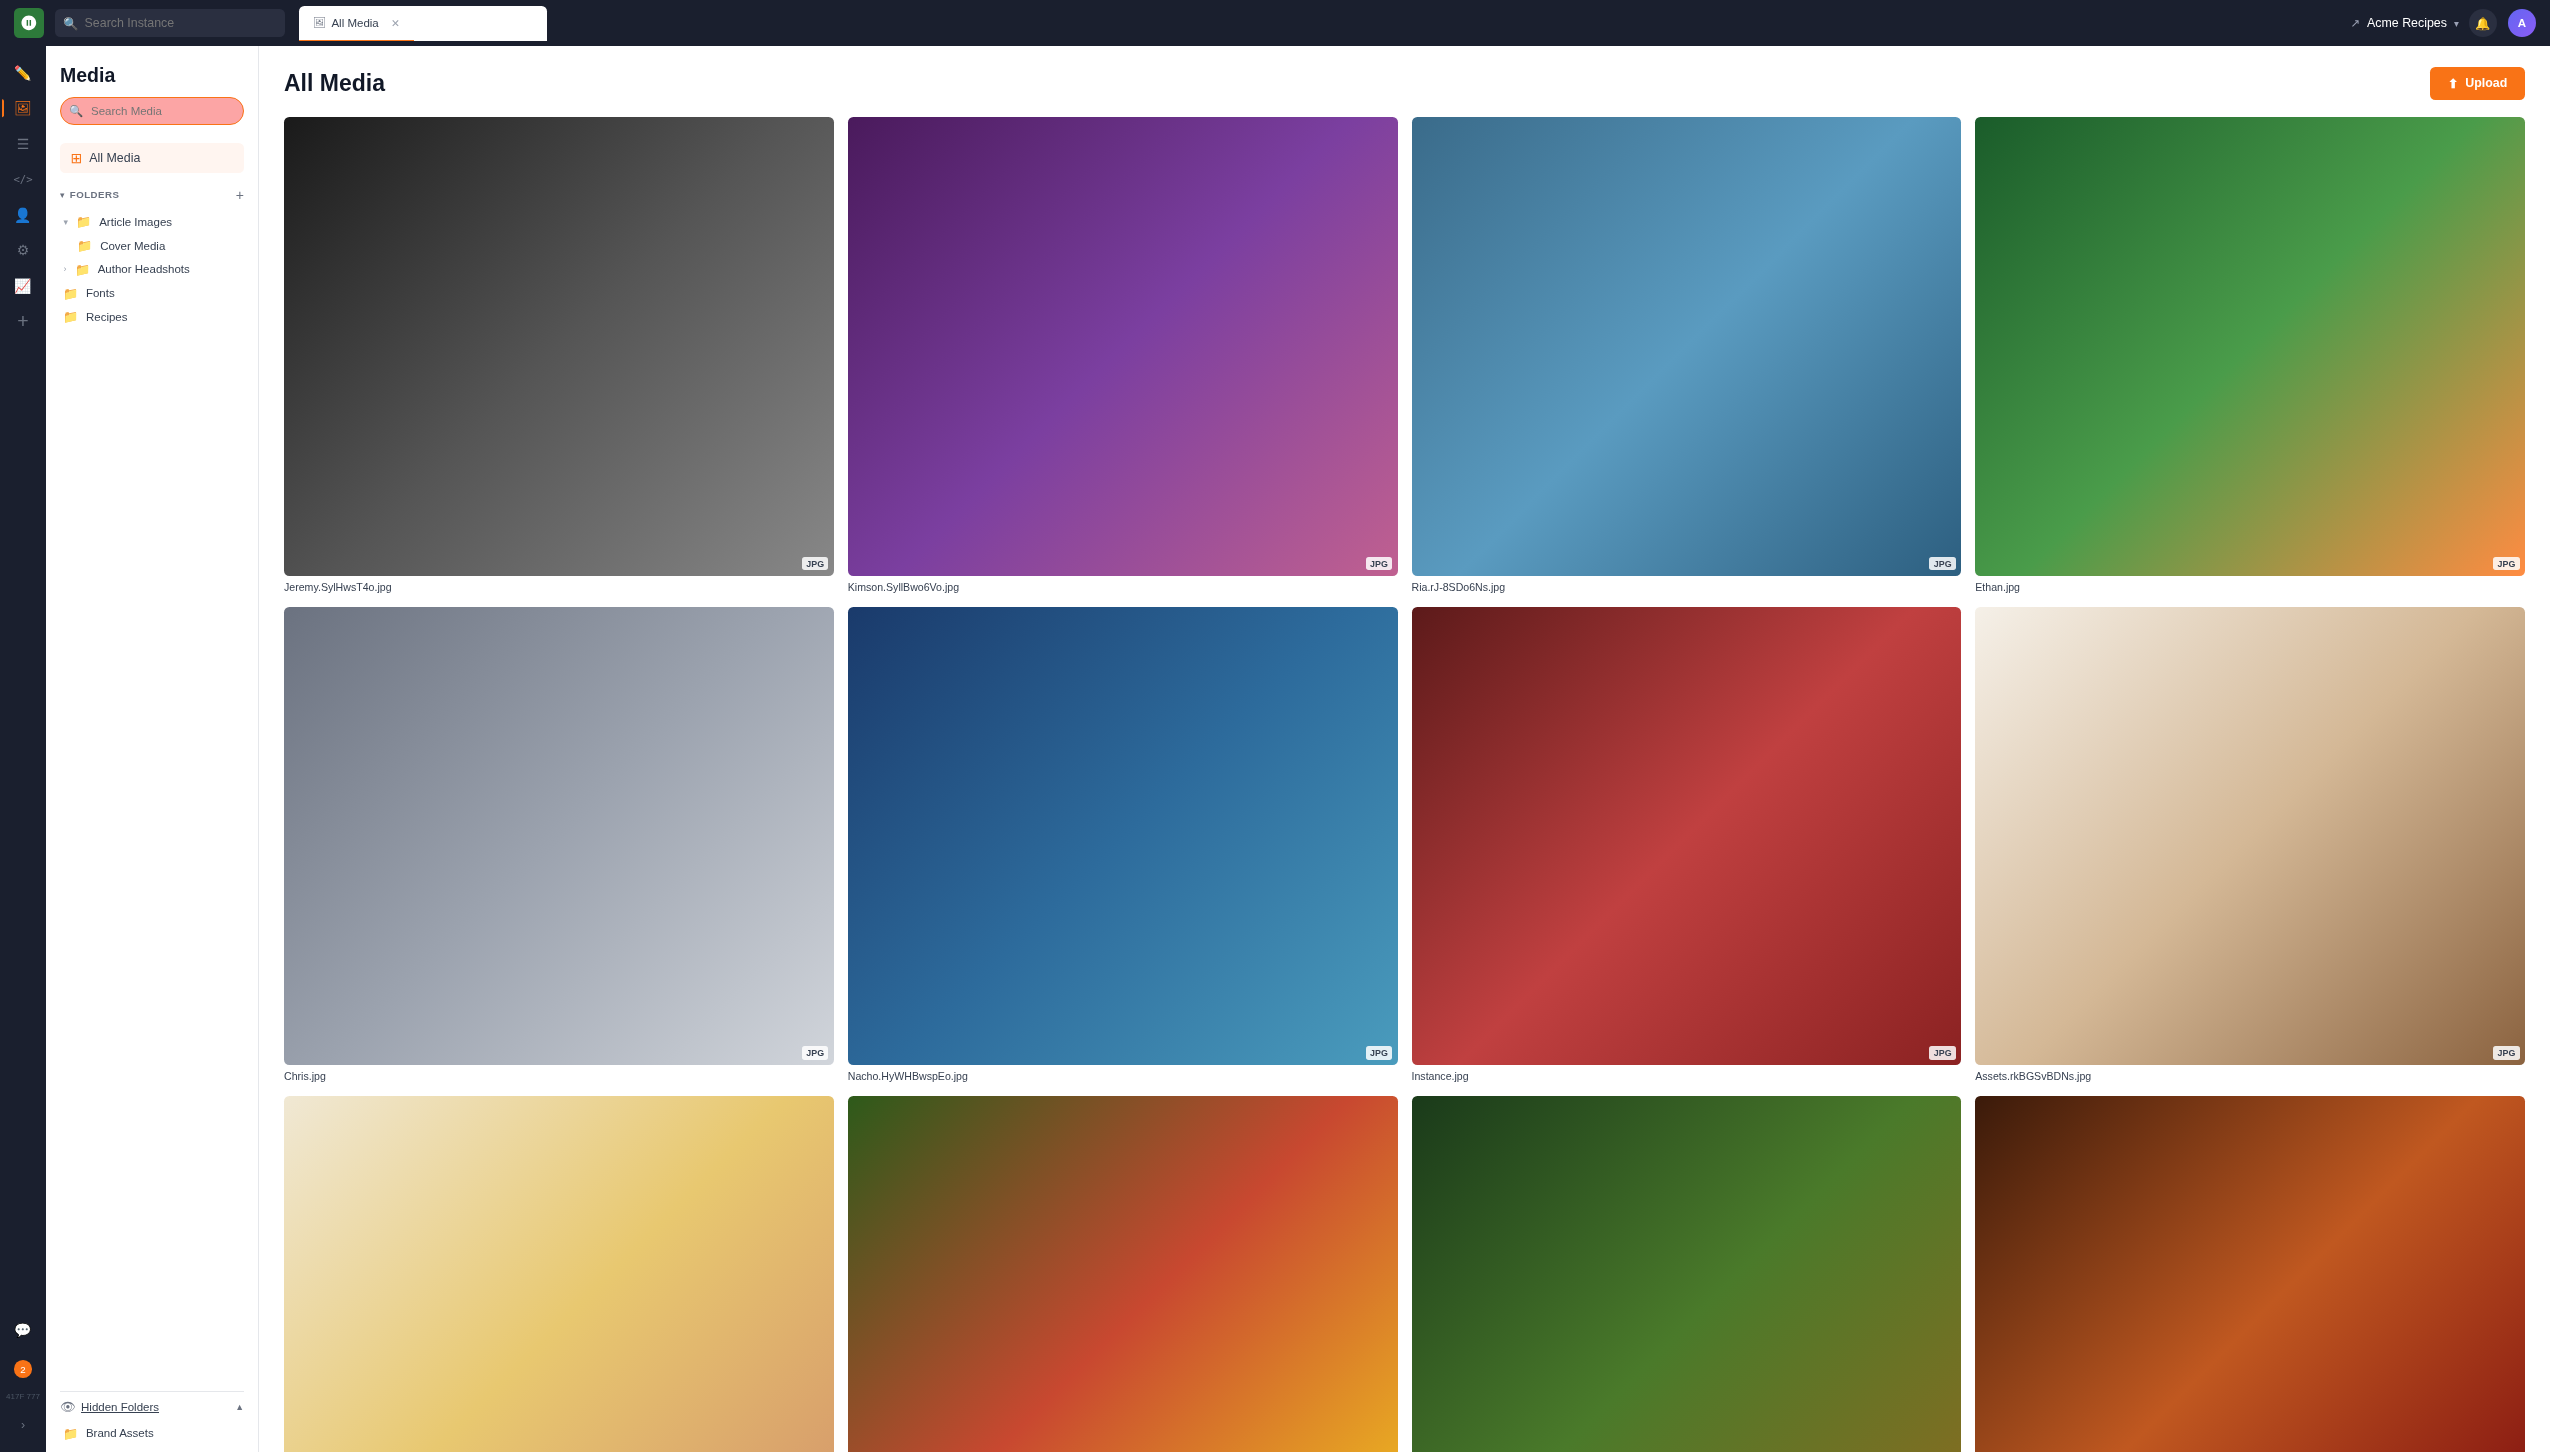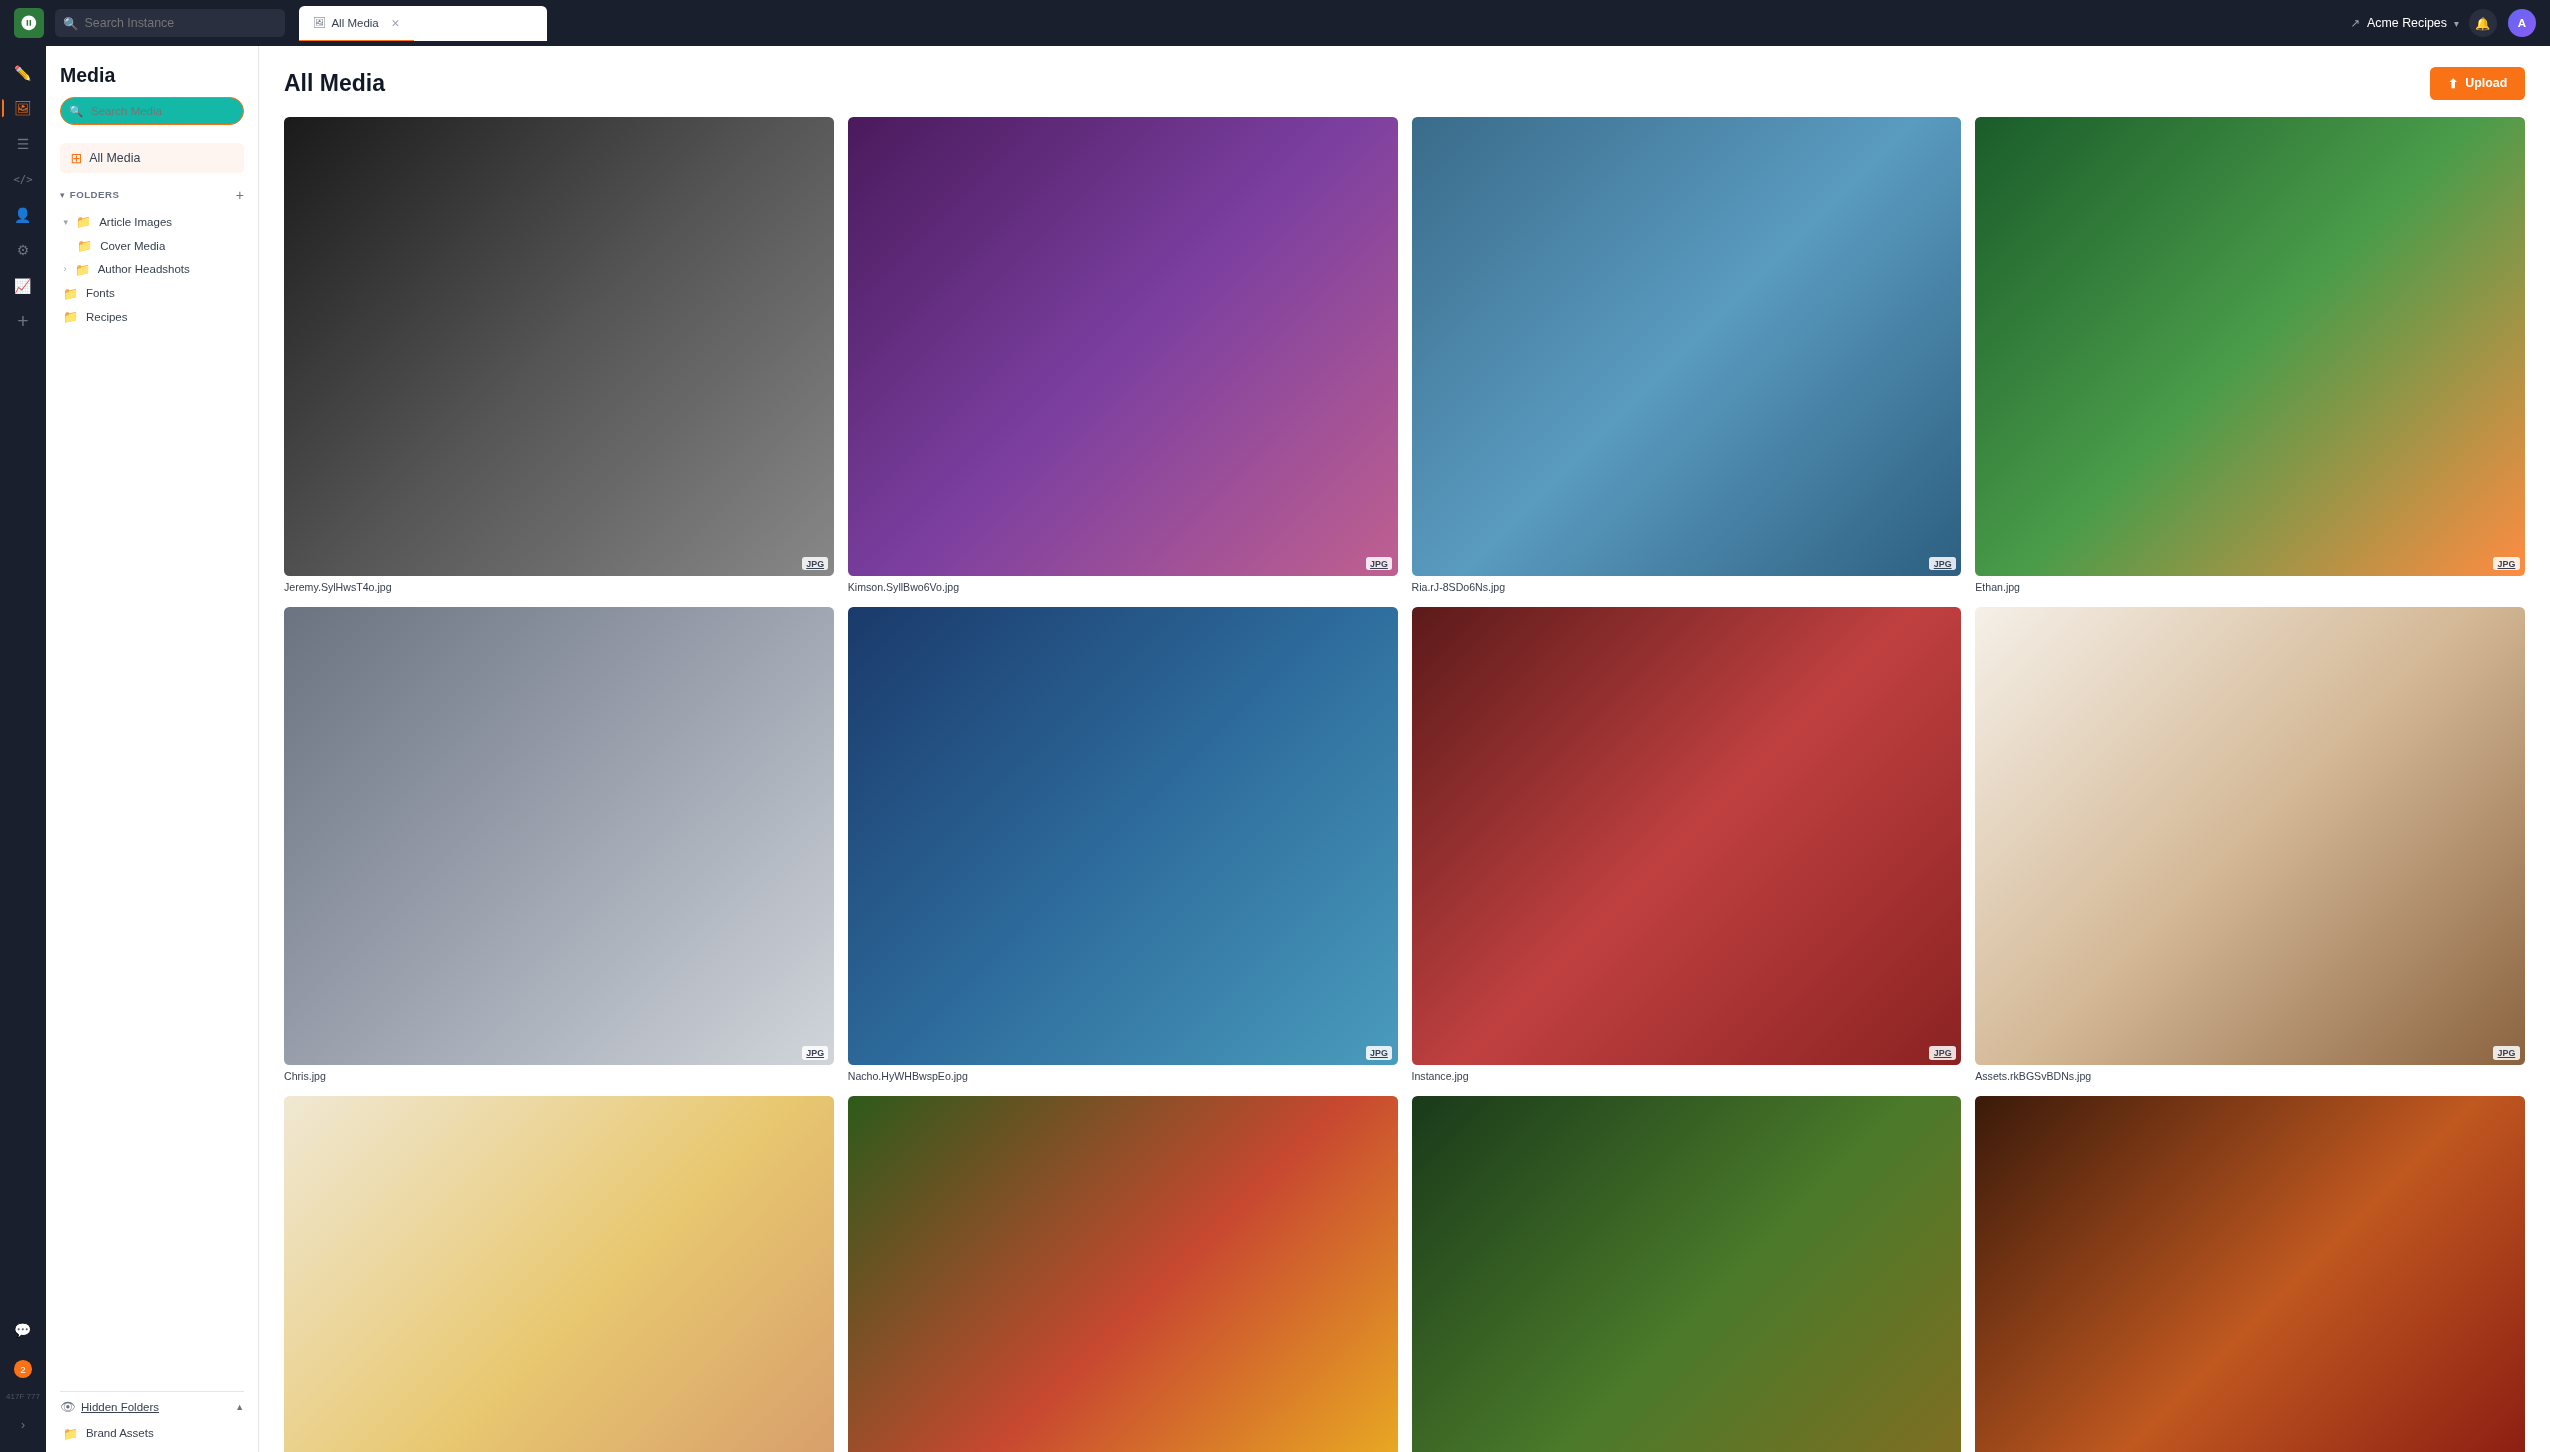--- a/index.html
+++ b/index.html
@@ -141,21 +141,21 @@
     .media-panel-title { font-size: 19.5px; font-weight: 700; color: #111827; margin-bottom: 10.6px; }
     .search-media-wrap { position: relative; }
     .search-media-input {
       width: 100%;
       border: 1.8px solid #f97316;
       border-radius: 14px;
       padding: 7px 10.6px 7px 30px;
       font-size: 11.5px;
       color: #374151;
       outline: none;
-      background: #14b8a6;
+      background: #fca5a5;
     }
     .search-media-wrap .sm-icon {
       position: absolute; left: 8.9px; top: 50%; transform: translateY(-50%);
       color: #9ca3af; font-size: 11.5px;
     }
 
     .all-media-btn {
       display: flex; align-items: center; gap: 7px;
       margin: 7px 14px;
       padding: 7px 10.6px;
@@ -232,21 +232,20 @@
       position: relative;
       background: #e5e7eb;
     }
     .media-badge {
       position: absolute; bottom: 5.3px; right: 5.3px;
       background: rgba(255,255,255,0.85);
       color: #374151;
       font-size: 8.9px; font-weight: 600;
       padding: 1.8px 4.4px;
       border-radius: 2.7px;
-      text-decoration: underline;
     }
     .media-filename {
       font-size: 10.6px; color: #374151;
       margin-top: 5.3px;
       word-break: break-all;
     }
 
     
     .img-bw-man { background: linear-gradient(135deg, #1a1a1a 0%, #555 50%, #888 100%); }
     .img-purple-woman { background: linear-gradient(135deg, #4a1a5c 0%, #7b3fa0 50%, #c06090 100%); }

